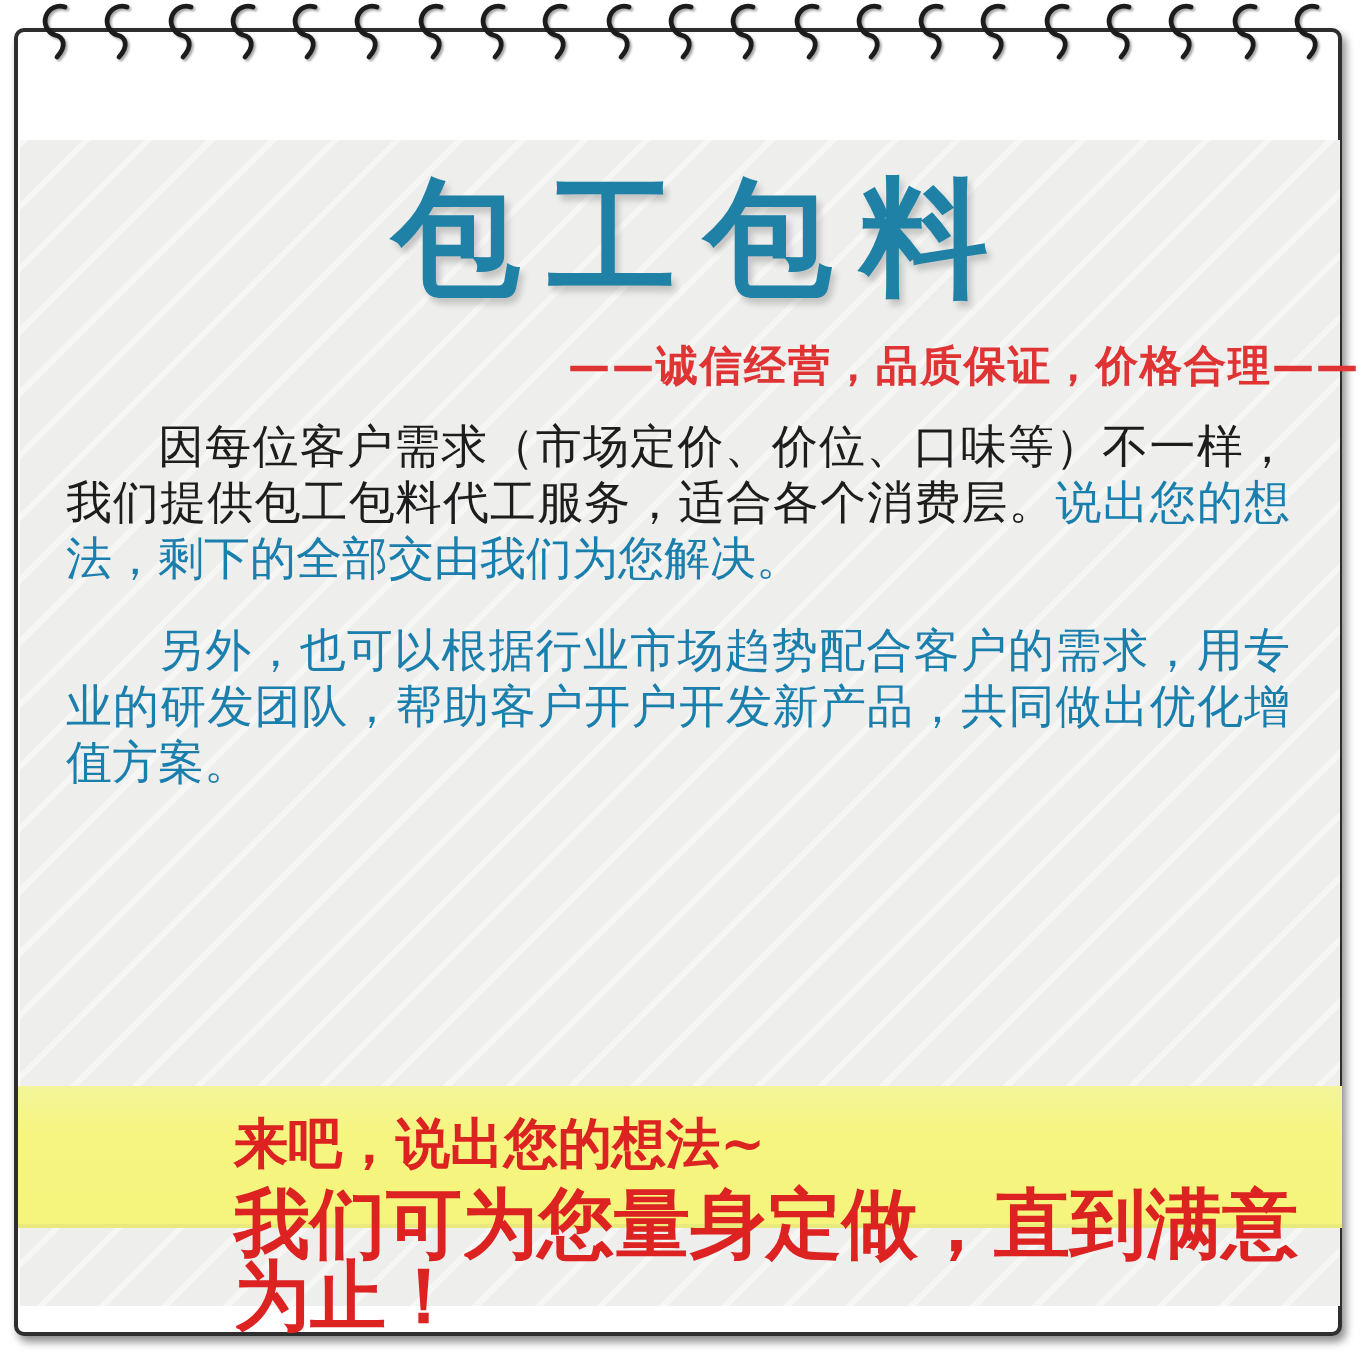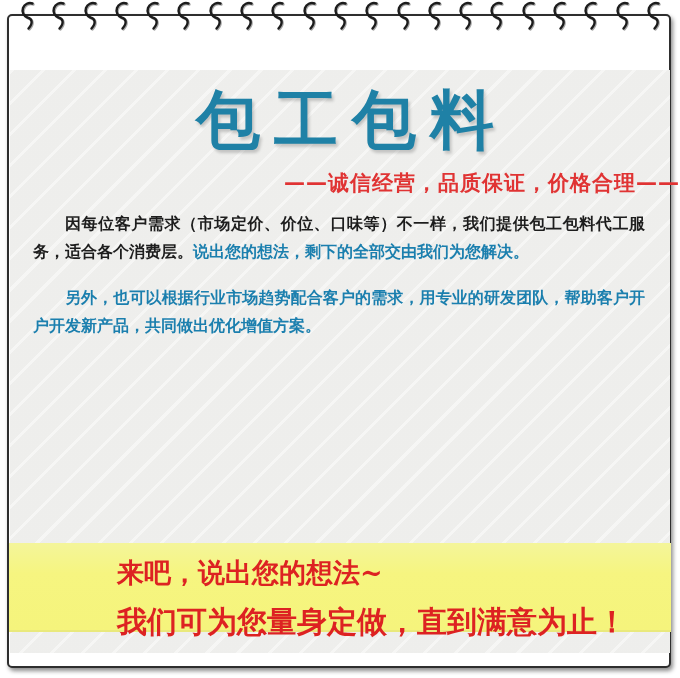--- a/index.html
+++ b/index.html
@@ -51,43 +51,43 @@
   .subtitle{
     position:absolute;top:170px;left:0;width:100%;
     text-align:right;
     font-weight:bold;
     font-size:21px;line-height:26px;
     letter-spacing:1px;
     color:var(--subtitle-red,#e03333);
   }
   .content{
     position:absolute;left:33px;top:210px;width:612px;
-    font-weight:bold;
-    font-size:16px;line-height:28px;
+    font-weight:normal;
+    font-size:23px;line-height:28px;
     color:var(--body-black,#1d1d1d);
     text-align:justify;
   }
   .content p{margin:0;text-indent:2em;}
   .content .p2{margin-top:24px;}
   .content .p3{margin-top:18px;color:var(--body-teal,#1b7fae);}
   .teal{color:var(--body-teal,#1b7fae);}
   .banner{
-    position:absolute;left:9px;top:543px;width:662px;height:89px;
+    position:absolute;left:9px;top:543px;width:662px;height:71px;
     background:linear-gradient(180deg,#f4f59a 0%,#f6f580 35%,#f5f47c 100%);
     border-bottom:2px solid #e9e97c;
     box-sizing:border-box;
   }
   .banner-inner{
     padding:13px 0 0 108px;
     font-family:"DejaVu Serif","Liberation Serif",serif;
     font-weight:bold;
     color:var(--banner-red,#dd2222);
   }
   .banner-line1{font-size:27px;line-height:34px;}
-  .banner-line2{font-size:30px;line-height:36px;margin-top:14px;}
+  .banner-line2{font-size:38px;line-height:36px;margin-top:4px;}
 </style>
 </head>
 <body>
 
 <div class="sheet">
 
   <div class="frame"></div>
 
   <div class="panel"></div>
 

